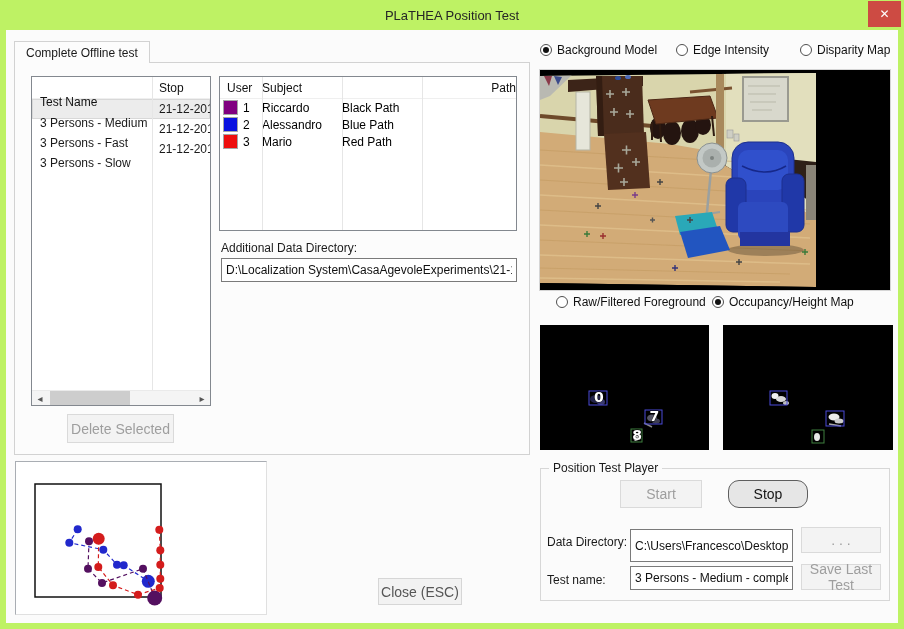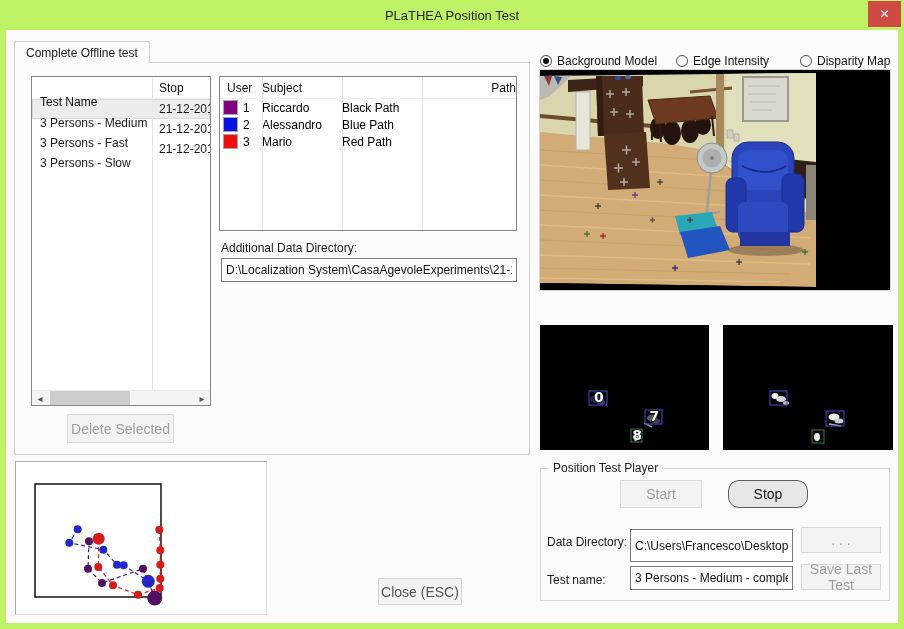--- a/index.html
+++ b/index.html
@@ -57,21 +57,21 @@
   .btn.light    { background:#f2f2f2; border-color:#d6d6d6; color:#565656; }
 
   
   .radio-row { position:absolute; height:16px; }
   .radio { position:absolute; display:flex; align-items:center; gap:5px; font-size:12px;
     color:#111; white-space:nowrap; cursor:pointer; }
   .rb { width:12px; height:12px; border:1px solid #4f4f4f; border-radius:50%;
     background:#fff; position:relative; flex:0 0 12px; }
   .rb.on::after { content:""; position:absolute; left:2px; top:2px; width:6px; height:6px;
     background:#111; border-radius:50%; }
-  #view-radios { left:534px; top:13px; width:356px;margin-top:11px; }
+  #view-radios { left:534px; top:13px; width:356px; }
   #view-radios .radio:nth-child(1){left:0} #view-radios .radio:nth-child(2){left:136px}
   #view-radios .radio:nth-child(3){left:260px}
   #fg-radios { left:550px; top:265px; width:340px; }
   #fg-radios .radio:nth-child(1){left:0} #fg-radios .radio:nth-child(2){left:156px}
 
   .camera { position:absolute; left:533px; top:39px; width:352px; height:222px;
     border:1px solid #d5d5d5; background:#000; }
   .mappanel { position:absolute; width:169px; height:125px; background:#000; }
   #map-left { left:534px; top:295px; } #map-right { left:717px; top:295px; width:170px; }
 
@@ -322,20 +322,30 @@
             <path d="M147,150 h6 M150,147 v6" stroke="#444"></path>
             <path d="M132,198 h6 M135,195 v6" stroke="#33337a"></path>
             <path d="M110,150 h5 M112.5,147.5 v5" stroke="#555"></path>
             <path d="M196,192 h6 M199,189 v6" stroke="#444"></path>
             <path d="M262,182 h6 M265,179 v6" stroke="#3a7a3a"></path>
           </g>
         </g>
       </svg>
     </div>
 
+    <div class="radio-row" id="fg-radios">
+        <label class="radio">
+          <span class="rb"></span>
+          <span>Raw/Filtered Foreground</span>
+        </label>
+        <label class="radio">
+          <span class="rb on"></span>
+          <span>Occupancy/Height Map</span>
+        </label>
+      </div>
 
     <div class="mappanel" id="map-left">
       <svg id="map-left-svg" width="169" height="125" viewBox="0 0 169 125">
         <ellipse cx="56" cy="74" rx="6" ry="4" fill="#23234a"></ellipse>
         <ellipse cx="61" cy="77" rx="4" ry="3" fill="#3a3a6e"></ellipse>
         <ellipse cx="112" cy="93" rx="5" ry="3.5" fill="#565666"></ellipse>
         <ellipse cx="116" cy="96" rx="4" ry="2.5" fill="#3f3f52"></ellipse>
         <ellipse cx="96" cy="113" rx="2.5" ry="3" fill="#cfcfcf"></ellipse>
         <path d="M104,98 l8,4" stroke="#888" stroke-width="1.5"></path>
       <rect x="49" y="66" width="18" height="14" fill="none" stroke="#4a4ad8" stroke-width="1"></rect>

